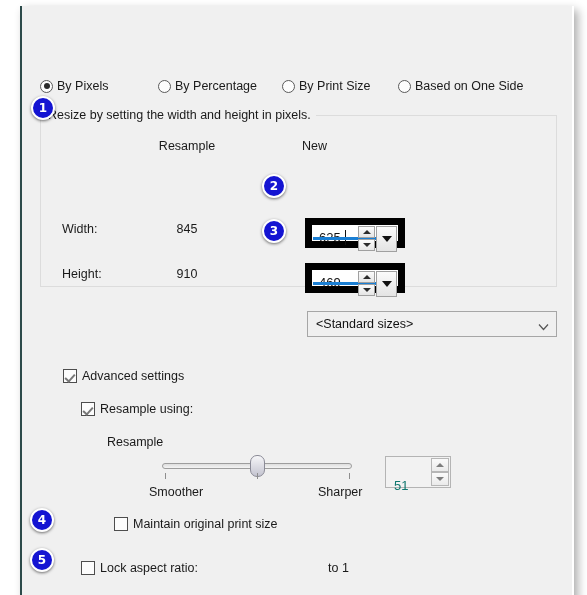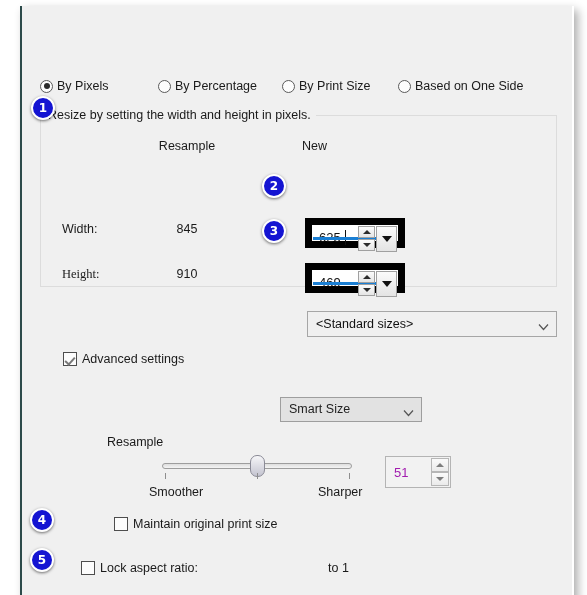--- a/index.html
+++ b/index.html
@@ -75,21 +75,21 @@
     position:absolute;left:24px;top:60px;background:#f0f0f0;
     padding:0 5px 0 2px;font-size:12.5px;color:#1a1a1a;white-space:nowrap;
     z-index:3;
   }
 
   .col-original{position:absolute;left:120px;top:91px;width:90px;text-align:center;font-size:12.5px;}
   .col-new{position:absolute;left:280px;top:91px;width:90px;text-align:left;font-size:12.5px;}
 
   .row-width-label{position:absolute;left:40px;top:174px;font-size:12.5px;}
   .row-width-orig{position:absolute;left:120px;top:174px;width:90px;text-align:center;font-size:12.5px;}
-  .row-height-label{position:absolute;left:40px;top:219px;font-size:12.5px;font-family:Liberation Serif, serif;}
+  .row-height-label{position:absolute;left:40px;top:219px;font-size:12.5px;}
   .row-height-orig{position:absolute;left:120px;top:219px;width:90px;text-align:center;font-size:12.5px;}
 
   
   .spin{
     position:absolute;width:100px;height:30px;
     background:#ffffff;border:7px solid #000000;box-sizing:border-box;
   }
   .spin .val{
     position:absolute;left:7px;top:5px;font-size:13px;color:#111;
   }
@@ -161,21 +161,21 @@
     box-sizing:border-box;
   }
   .tick{position:absolute;top:14px;width:1px;height:6px;background:#8e8e8e;}
   .t-smoother{position:absolute;left:116px;top:437px;font-size:12.5px;margin-left:11px;}
   .t-sharper{position:absolute;left:296px;top:437px;font-size:12.5px;}
 
   .sharp-box{
     position:absolute;left:363px;top:408px;width:66px;height:32px;
     background:#f2f2f2;border:1px solid #b4b4b4;box-sizing:border-box;
   }
-  .sharp-box .val{position:absolute;left:8px;top:8px;font-size:13px;color:#a21caf;}
+  .sharp-box .val{position:absolute;left:8px;top:21px;font-size:13px;color:#0f766e;}
   .sb-up,.sb-dn{
     position:absolute;right:1px;width:18px;height:14px;
     background:linear-gradient(#fafafa,#eaeaea);border:1px solid #b6b6b6;
     box-sizing:border-box;display:flex;align-items:center;justify-content:center;
   }
   .sb-up{top:1px;} .sb-dn{top:15px;}
   .tri-up.gr{border-bottom-color:#7d7d7d;}
   .tri-dn.gr{border-top-color:#7d7d7d;}
 
   
@@ -282,34 +282,30 @@
 
       <div class="combo-std">
         <span class="txt">&lt;Standard sizes&gt;</span>
         <span class="chev">
           <svg width="11" height="9" viewBox="0 0 11 9">
               <path d="M1 1.5 L5.5 6.5 L10 1.5" fill="none" stroke="#555" stroke-width="1.2"></path>
             </svg>
         </span>
       </div>
 
-      <div class="chk-row" style="left:41px;top:304px;">
+      <div class="chk-row" style="left:41px;top:321px;">
         <span class="cbx on"></span>
         <span class="lbl">Advanced settings</span>
       </div>
 
-
-      <div class="combo-res">
-        <span class="txt">Smart Size</span>
-        <span class="chev">
-          <svg width="11" height="9" viewBox="0 0 11 9">
-              <path d="M1 1.5 L5.5 6.5 L10 1.5" fill="none" stroke="#555" stroke-width="1.2"></path>
-            </svg>
-        </span>
-      </div>
+      <div class="chk-row" style="left:59px;top:354px;">
+        <span class="cbx on"></span>
+        <span class="lbl">Resample using:</span>
+      </div>
+
 
       <div class="sharp-label">Resample</div>
       <div class="slider">
         <span class="track"></span>
         <span class="thumb"></span>
         <span class="tick" style="left:3px;"></span>
         <span class="tick" style="left:95px;"></span>
         <span class="tick" style="left:187px;"></span>
       </div>
       <div class="t-smoother">Smoother</div>

